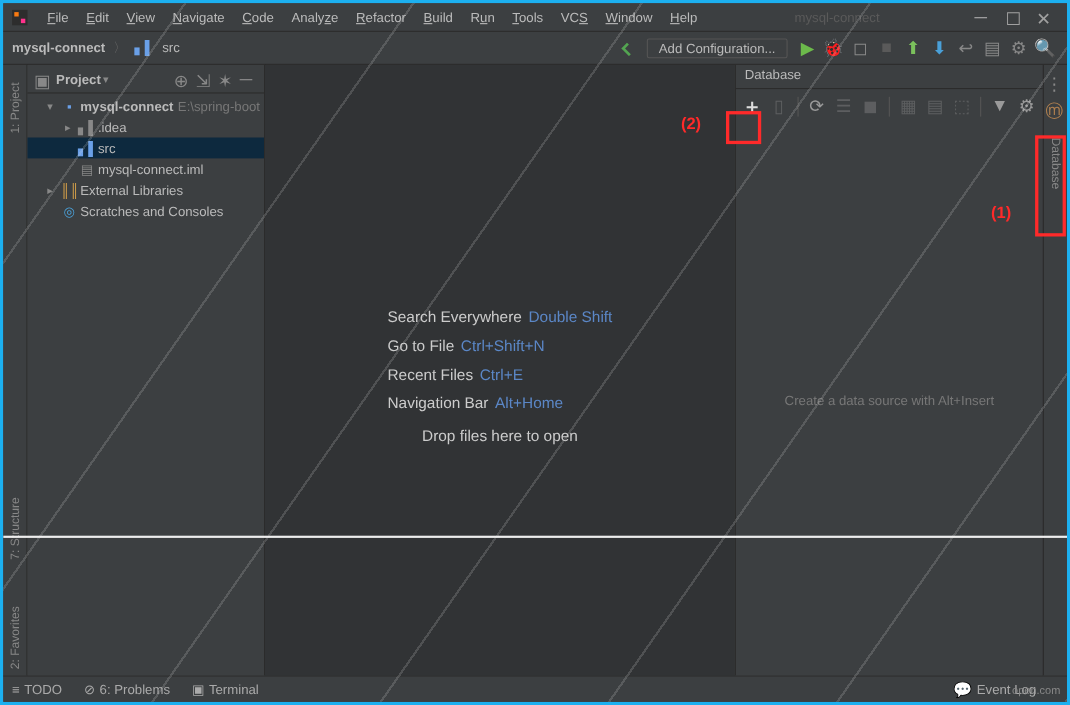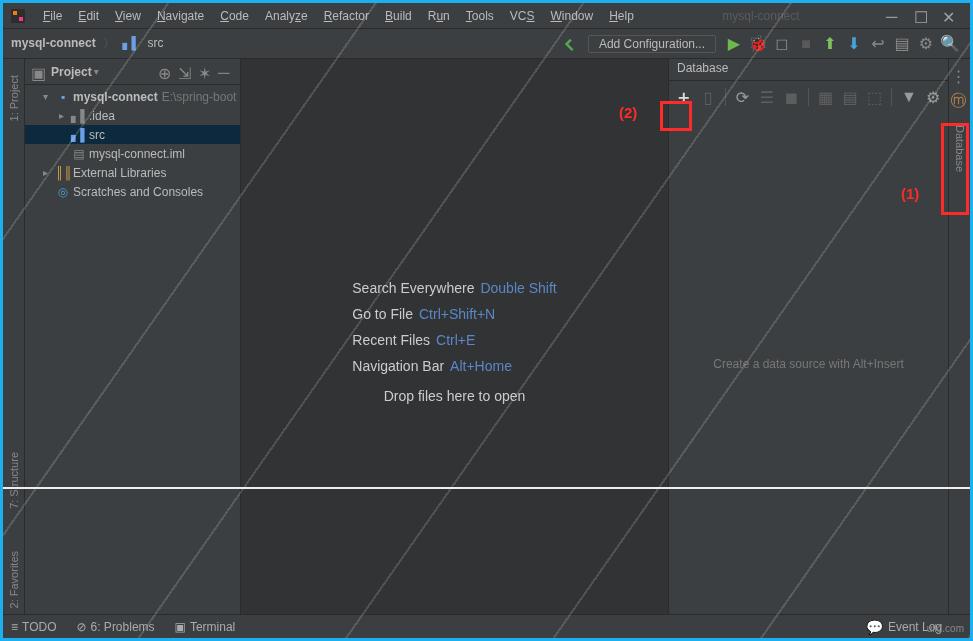--- a/index.html
+++ b/index.html
@@ -267,15 +267,15 @@
 
   <div class="hatch"></div>
   <div class="hline" style="top:484px"></div>
 
   <div class="callout-box" style="top:98px; left:657px; width:32px; height:30px;"></div>
   <div class="callout-label" style="top:101px; left:616px;">(2)</div>
 
   <div class="callout-box" style="top:120px; left:938px; width:28px; height:92px;"></div>
   <div class="callout-label" style="top:182px; left:898px;">(1)</div>
 
-  <div class="watermark-url">uild.com</div>
+  <div class="watermark-url">open.com</div>
 
 </div>
 
 </body></html>

